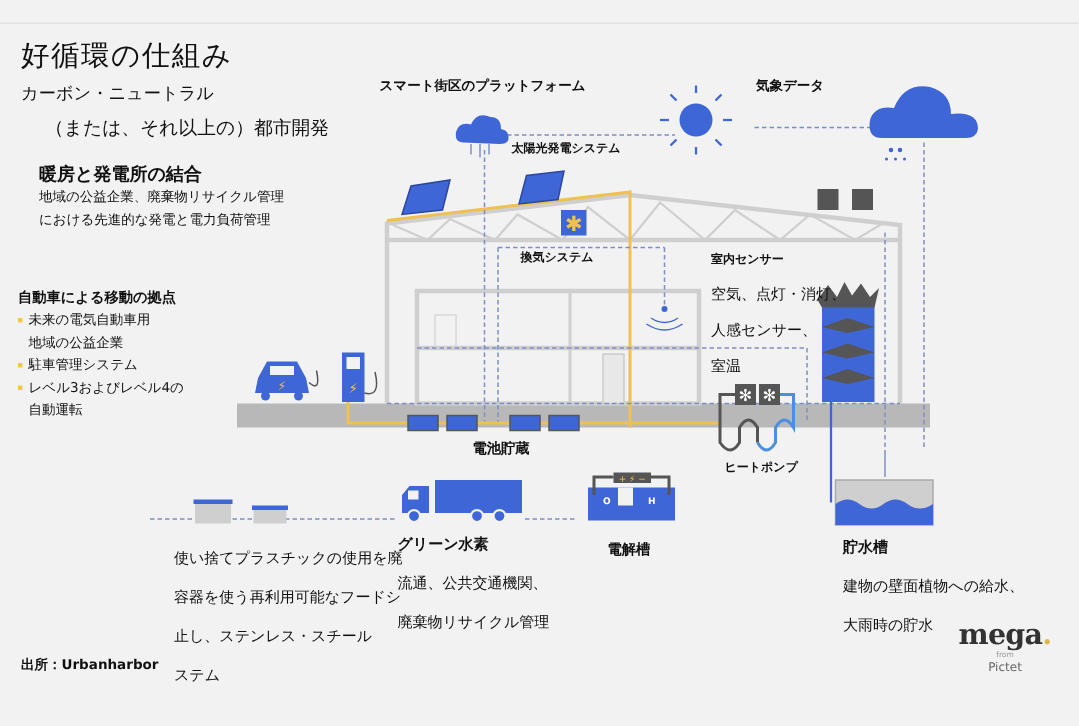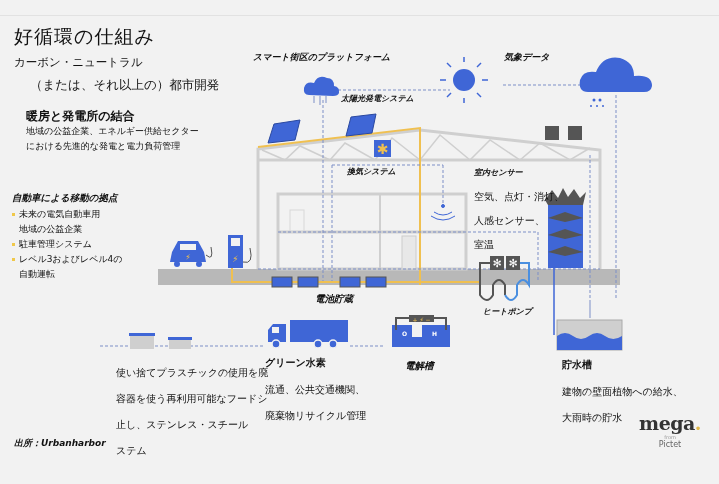--- a/index.html
+++ b/index.html
@@ -10,21 +10,21 @@
     color: #111;
   }
   .topline { position: absolute; left: 0; top: 15px; width: 719px; height: 1px; background: #e2e2e2; }
   .abs { position: absolute; white-space: nowrap; }
   .title { left: 14px; top: 24px; font-family: "DejaVu Serif", serif; font-size: 19px; font-weight: normal; letter-spacing: 1px; }
   .sub1 { left: 14px; top: 55px; font-size: 11.5px; }
   .sub2 { left: 30px; top: 77px; font-size: 12.5px; }
   .h-bold { font-weight: bold; font-size: 12px; }
   .small { font-size: 9px; line-height: 15px; }
   .tiny { font-size: 10px; line-height: 12px; margin-top: 14px; }
-  .lbl { font-weight: bold; font-size: 9px; font-style: italic; }
+  .lbl { font-weight: bold; font-size: 9px; }
   .bullet::before { content: ""; display: inline-block; width: 3px; height: 3px; background: #f0c84a; margin-right: 4px; vertical-align: middle; }
   svg { position: absolute; left: 0; top: 0; }
   .logo-main { font-family: "DejaVu Serif", serif; font-size: 19px; font-weight: bold; color: #333; letter-spacing: -0.5px; }
   .logo-dot { color: #e0b84a; }
 </style>
 </head>
 <body>
 
 <div class="topline"></div>
 
@@ -200,21 +200,21 @@
     <rect x="168" y="337" width="24" height="3" fill="#3f66d6"></rect>
   </g>
 </svg>
 
 <div class="abs title">好循環の仕組み</div>
 <div class="abs sub1">カーボン・ニュートラル</div>
 <div class="abs sub2">（または、それ以上の）都市開発</div>
 
 <div class="abs" style="left:26px; top:108px;font-family:Liberation Mono, monospace;">
   <div class="h-bold">暖房と発電所の結合</div>
-  <div class="small">地域の公益企業、エネルギー供給セクター</div>
+  <div class="small">地域の公益企業、廃棄物リサイクル管理</div>
   <div class="small">における先進的な発電と電力負荷管理</div>
 </div>
 
 <div class="abs" style="left:12px; top:192px;">
   <div class="lbl" style="font-size:9.5px; margin-bottom:2px;">自動車による移動の拠点</div>
   <div class="small bullet">未来の電気自動車用</div>
   <div class="small" style="padding-left:7px;">地域の公益企業</div>
   <div class="small bullet">駐車管理システム</div>
   <div class="small bullet">レベル3およびレベル4の</div>
   <div class="small" style="padding-left:7px;">自動運転</div>

